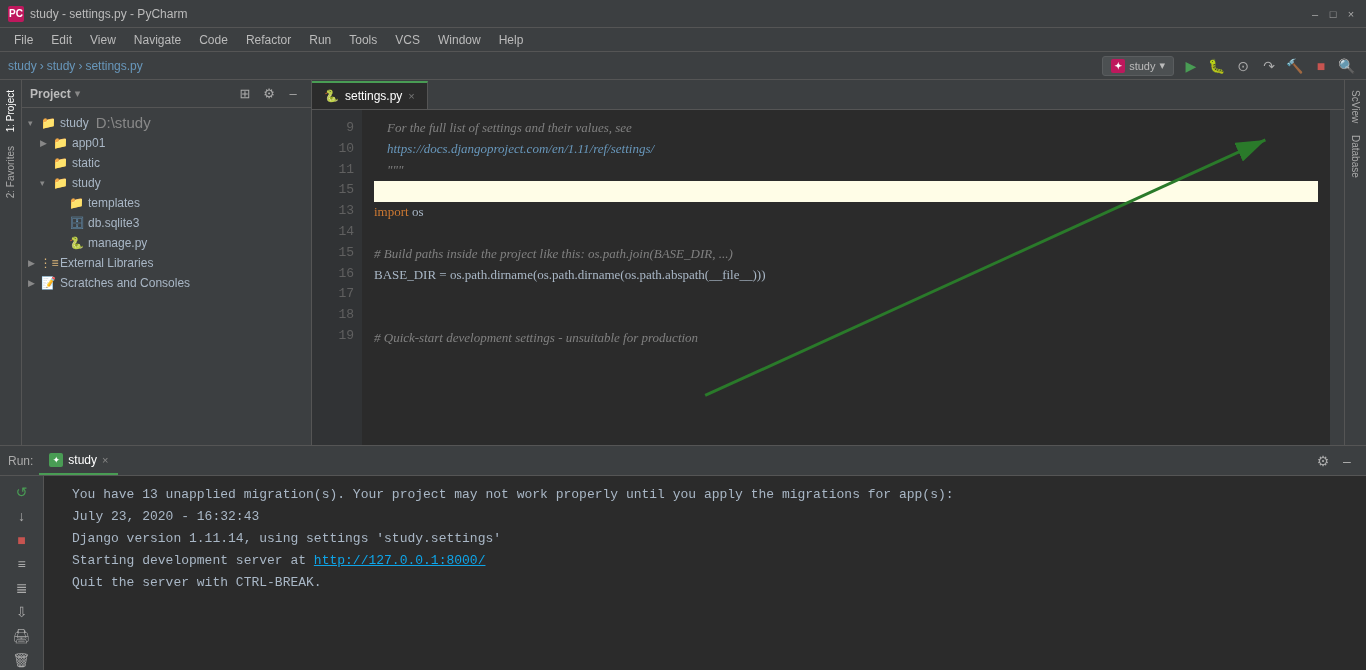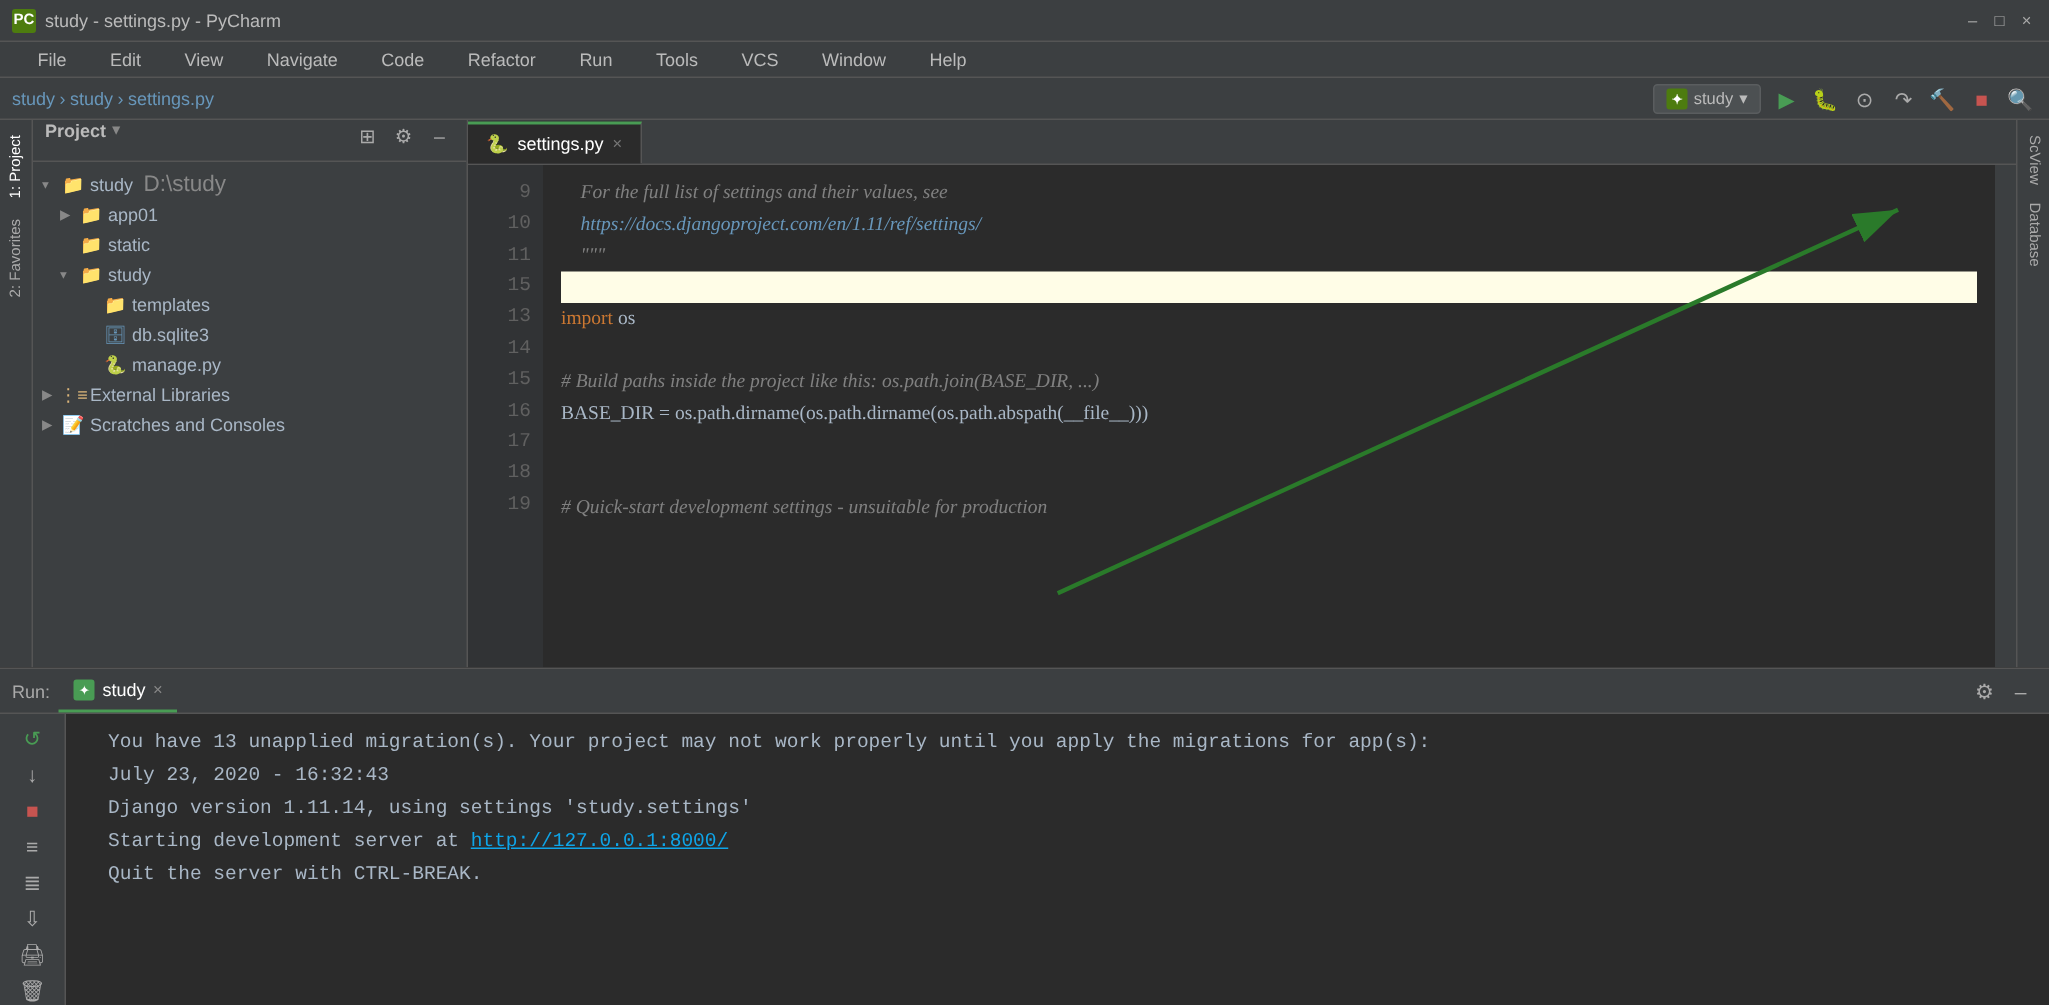--- a/index.html
+++ b/index.html
@@ -9,41 +9,40 @@
     .title-bar {
       height: 28px;
       background: #3c3f41;
       display: flex;
       align-items: center;
       justify-content: space-between;
       padding: 0 8px;
       border-bottom: 1px solid #555;
     }
     .title-bar-left { display: flex; align-items: center; gap: 6px; }
-    .title-bar-icon { width: 16px; height: 16px; background: #4d7c0f; border-radius: 2px; display: flex; align-items: center; justify-content: center; font-size: 10px; color: white; font-weight: bold; }
+    .title-bar-icon { width: 16px; height: 16px; background: #be185d; border-radius: 2px; display: flex; align-items: center; justify-content: center; font-size: 10px; color: white; font-weight: bold; }
     .title-bar-text { font-size: 12px; color: #bbb; }
     .title-bar-controls { display: flex; gap: 4px; }
     .title-btn { width: 14px; height: 14px; display: flex; align-items: center; justify-content: center; color: #aaa; font-size: 11px; cursor: pointer; }
 
     
     .menu-bar {
       height: 24px;
       background: #3c3f41;
       display: flex;
       align-items: center;
       padding: 0 6px;
       border-bottom: 1px solid #555;
       gap: 2px;
     }
     .menu-item {
       padding: 2px 8px;
       font-size: 12px;
       color: #bbb;
       cursor: pointer;
-      margin-left: 11px;
     }
 
     
     .nav-bar {
       height: 28px;
       background: #3c3f41;
       display: flex;
       align-items: center;
       padding: 0 8px;
       gap: 4px;
@@ -96,21 +95,21 @@
       width: 290px;
       background: #3c3f41;
       border-right: 1px solid #555;
       display: flex;
       flex-direction: column;
     }
     .project-header {
       height: 28px;
       background: #3c3f41;
       display: flex;
-      align-items: flex-start;
+      align-items: center;
       padding: 0 8px;
       border-bottom: 1px solid #555;
       gap: 4px;
     }
     .project-title { font-size: 12px; color: #bbb; font-weight: bold; }
     .project-header-icons { margin-left: auto; display: flex; gap: 4px; }
     .ph-icon { color: #aaa; font-size: 13px; cursor: pointer; width: 20px; height: 20px; display: flex; align-items: center; justify-content: center; }
 
     .project-tree { flex: 1; overflow-y: auto; padding: 4px 0; }
     .tree-item {

